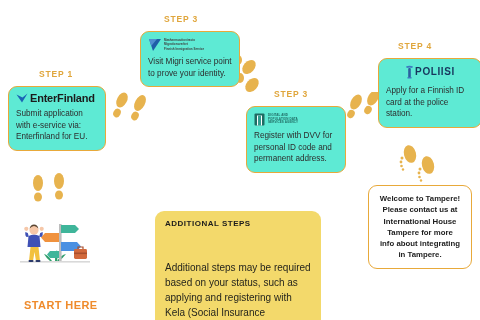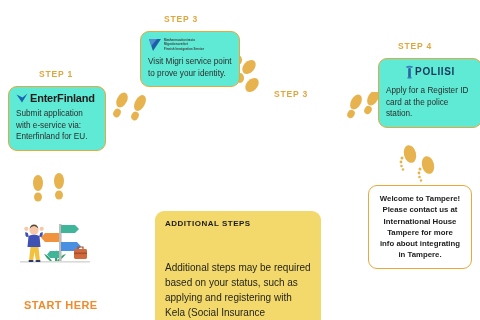--- a/index.html
+++ b/index.html
@@ -265,33 +265,48 @@
         <span>Maahanmuuttovirasto</span>
         <span>Migrationsverket</span>
         <span>Finnish Immigration Service</span>
       </div>
     </div>
     <div class="card-body">Visit Migri service point to prove your identity.</div>
   </div>
 
   <div class="step-label" style="left:274px; top:89px;">STEP 3</div>
 
+  <div class="card" style="left:246px; top:106px; width:100px;">
+    <div class="logo-row" style="gap:3px;">
+      <svg width="11" height="13" viewBox="0 0 11 13">
+        <rect x="0.5" y="0.5" width="10" height="12" rx="1" fill="#1f6b63"></rect>
+        <rect x="3" y="2.5" width="5" height="10" fill="#ffffff"></rect>
+        <rect x="4" y="2.5" width="3" height="10" fill="#2f9e90"></rect>
+      </svg>
+      <div class="logo-dvv-lines">
+        <span>DIGITAL AND</span>
+        <span>POPULATION DATA</span>
+        <span>SERVICES AGENCY</span>
+      </div>
+    </div>
+    <div class="card-body">Register with DVV for personal ID code and permanent address.</div>
+  </div>
 
   <div class="step-label" style="left:398px; top:41px;">STEP 4</div>
 
   <div class="card" style="left:378px; top:58px; width:104px;">
     <div class="logo-row" style="justify-content:center; gap:1px; margin-bottom:6px;">
       <svg width="9" height="14" viewBox="0 0 9 14">
         <path d="M1 1.5 Q4.5 -0.2 8 1.5 L7.2 3 Q4.5 1.8 1.8 3 Z" fill="#3d78c0"></path>
         <rect x="3.2" y="3" width="2.6" height="9.5" rx="1.1" fill="#2b5f9e"></rect>
         <rect x="2.4" y="12" width="4.2" height="1.6" rx="0.6" fill="#3d78c0"></rect>
       </svg>
       <span class="logo-poliisi-text">POLIISI</span>
     </div>
-    <div class="card-body">Apply for a Register ID card at the police station.</div>
+    <div class="card-body">Apply for a Finnish ID card at the police station.</div>
   </div>
 
   <div id="additional-steps" style="left:155px; top:211px; width:166px;">
     <div class="as-title">ADDITIONAL STEPS</div>
     <div class="as-body">Additional steps may be required based on your status, such as applying and registering with Kela (Social Insurance Institution), Vero (Finnish Tax institution) and opening of bank account.</div>
   </div>
 
   <div id="tampere-box" style="left:368px; top:185px; width:104px;">
     <div class="tb-body">Welcome to Tampere! Please contact us at International House Tampere for more info about integrating in Tampere.</div>
   </div>

